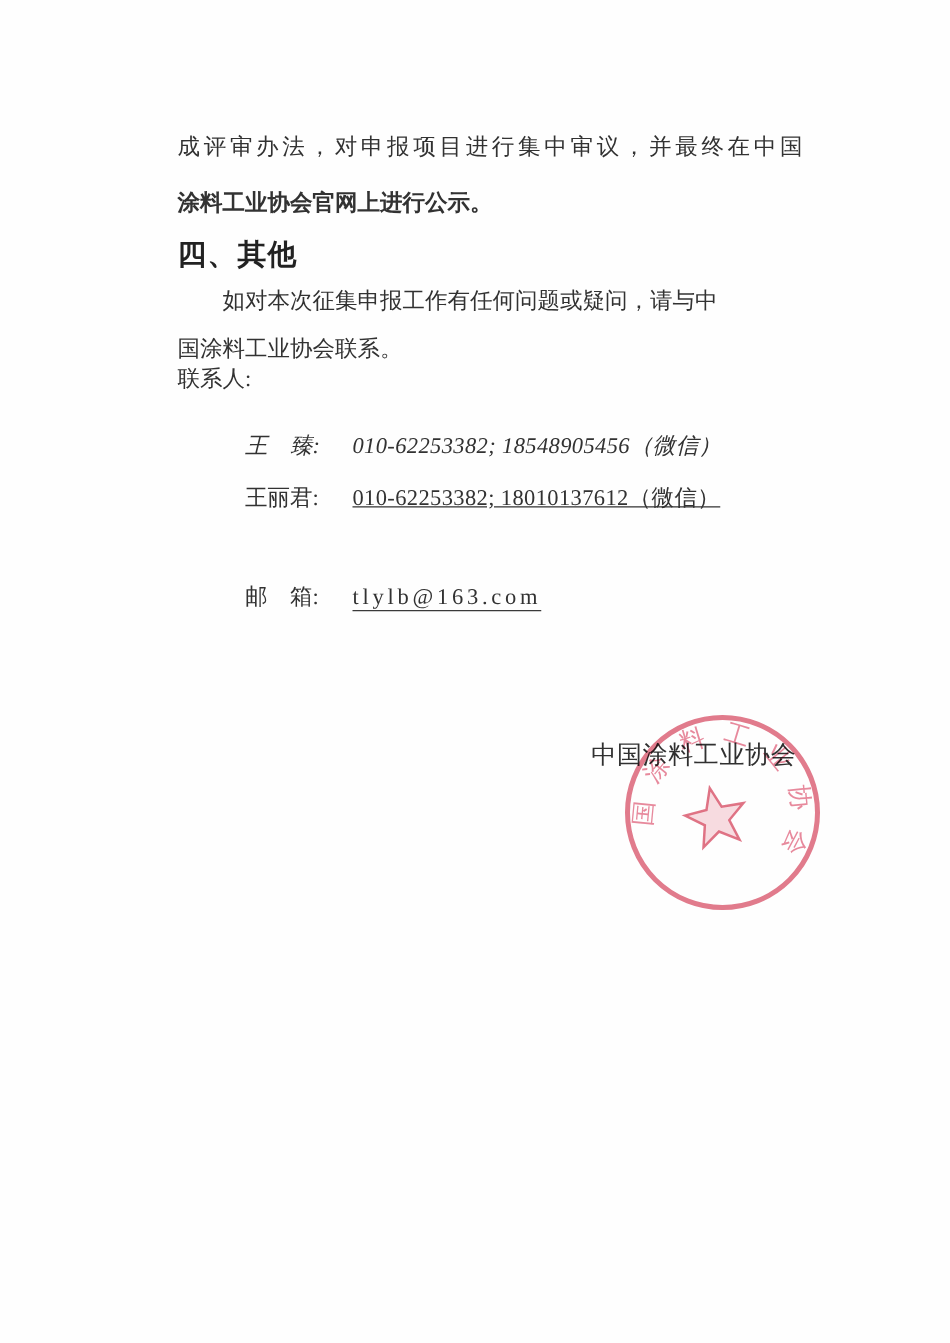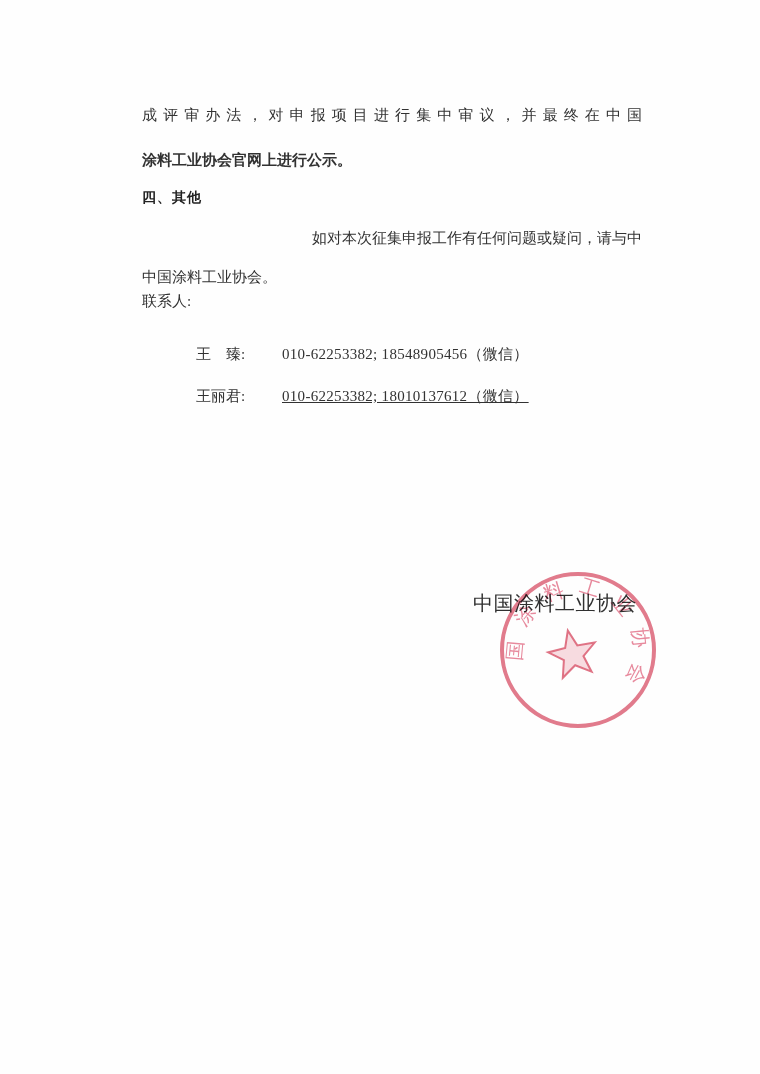--- a/index.html
+++ b/index.html
@@ -8,34 +8,34 @@
     background:#fdfdfd;
     font-family:"Liberation Serif","DejaVu Serif",serif;
     color:#333;
     position:relative;
     overflow:hidden;
   }
   .page{position:absolute;inset:0;background:#fefefe;}
   .tline{
     position:absolute;
     left:142px;width:500px;
-    font-size:15px;line-height:1.25;
+    font-size:18px;line-height:1.25;
     color:#323232;
     white-space:nowrap;
   }
   .justified{
     white-space:normal;
     text-align:justify;
     text-align-last:justify;
   }
   .indent2{text-indent:2em;}
   .heading{
     font-family:"Liberation Sans","DejaVu Sans",sans-serif;
     font-weight:bold;
-    font-size:14px;
+    font-size:23px;
     color:#222;
     letter-spacing:1px;
   }
   .contact-row{left:196px;width:460px;}
   .contact-label{
     display:inline-block;
     min-width:76px;
     margin-right:10px;
   }
   .contact-value{letter-spacing:0.3px;}
@@ -68,32 +68,35 @@
 </head>
 <body>
 
 <div class="page">
 
   <div class="tline justified" style="top:106px;">成评审办法，对申报项目进行集中审议，并最终在中国</div>
   <div class="tline" style="top:151px;font-weight:bold;">涂料工业协会官网上进行公示。</div>
 
   <div class="tline heading" style="top:189px;">四、其他</div>
 
-  <div class="tline indent2" style="top:229px;white-space:normal;text-align:right;">如对本次征集申报工作有任何问题或疑问，请与中</div>
-  <div class="tline" style="top:268px;">中国涂料工业协会。</div>
+  <div class="tline indent2" style="top:229px;white-space:normal;">如对本次征集申报工作有任何问题或疑问，请与中</div>
+  <div class="tline" style="top:268px;">国涂料工业协会联系。</div>
 
   <div class="tline" style="top:292px;">联系人:</div>
 
-  <div class="tline contact-row" style="top:345px;">
+  <div class="tline contact-row" style="top:345px;font-style:italic;">
     <span class="contact-label">王　臻:</span><span class="contact-value">010-62253382; 18548905456（微信）</span>
   </div>
   <div class="tline contact-row" style="top:387px;text-decoration:underline;">
     <span class="contact-label">王丽君:</span><span class="contact-value">010-62253382; 18010137612（微信）</span>
   </div>
 
+  <div class="tline contact-row" style="top:466px;">
+    <span class="contact-label">邮　箱:</span><span class="email-link">tlylb@163.com</span>
+  </div>
 
   <div class="sig-org">中国涂料工业协会</div>
 
   <div class="stamp">
     <svg width="168" height="168" viewBox="0 0 168 168">
 
       <circle cx="84" cy="84" r="76" fill="none" stroke="#d84f66" stroke-width="4" stroke-opacity="0.82"></circle>
 
       <defs>
         <path id="sealTextPath" d="M 28,84 a 56,56 0 1,1 112,0 a 56,56 0 1,1 -112,0"></path>

